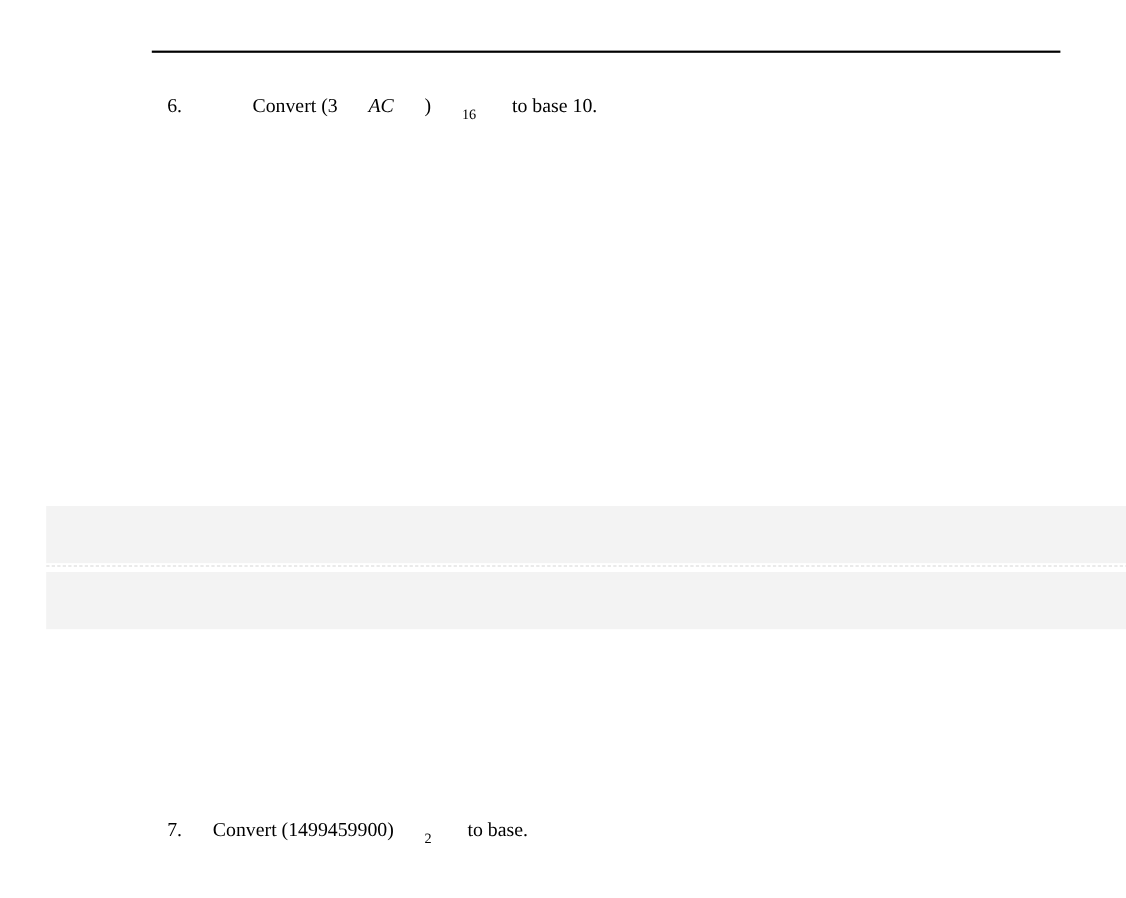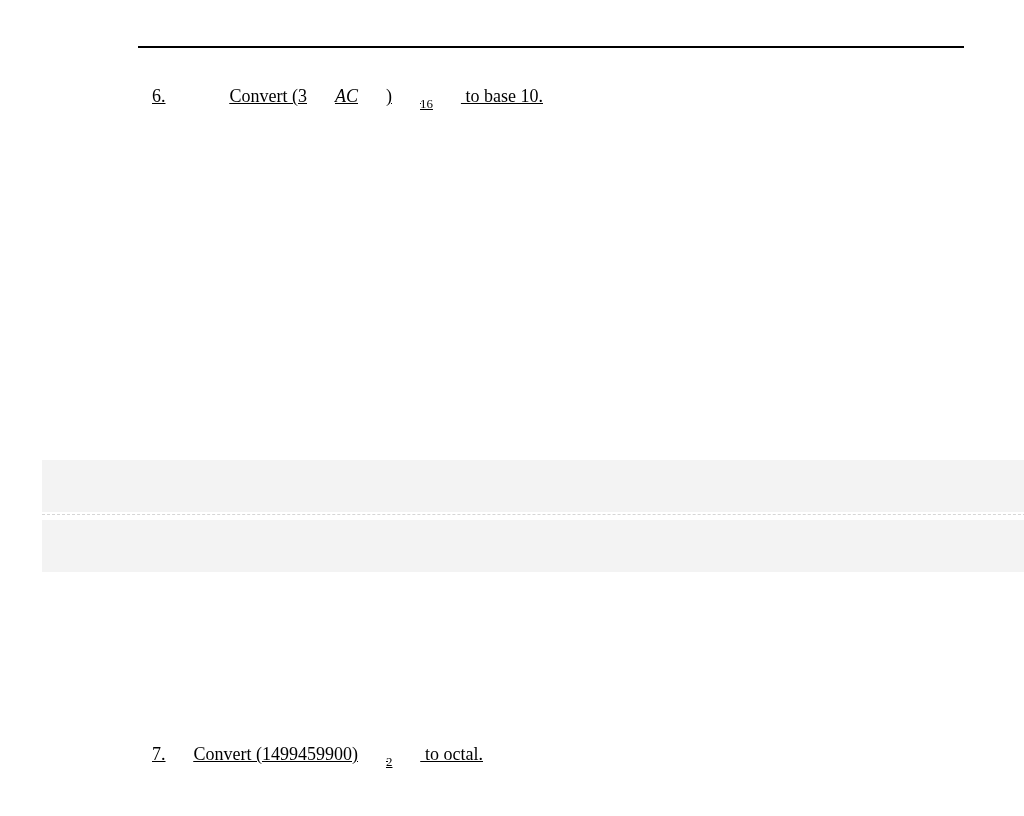--- a/index.html
+++ b/index.html
@@ -1,19 +1,18 @@
 <!DOCTYPE html>
 <html><head>
   <meta charset="utf-8">
   <style>
     * {
       margin: 14px;
       padding: 0;
       box-sizing: border-box;
-      text-decoration: underline;
     }
     body {
       width: 1024px;
       height: 816px;
       background: #ffffff;
       font-family: "Times New Roman", Times, serif;
       font-size: 18px;
       color: #000000;
       position: relative;
     }
@@ -82,14 +81,14 @@
 
 <div class="question q6">
   <span class="num">6.</span><span class="spacer-after-num"></span><span>Convert (3</span><span class="ital">AC</span><span>)</span><span class="sub">16</span><span> to base 10.</span>
 </div>
 
 <div class="gray-band band1"></div>
 <div class="dashed-divider"></div>
 <div class="gray-band band2"></div>
 
 <div class="question q7">
-  <span class="num">7.</span><span>Convert  (1499459900)</span><span class="sub">2</span><span> to octal.</span>
+  <span class="num">7.</span><span>Convert  (1499459900)</span><span class="sub">2</span><span> to base.</span>
 </div>
 
 </body></html>

